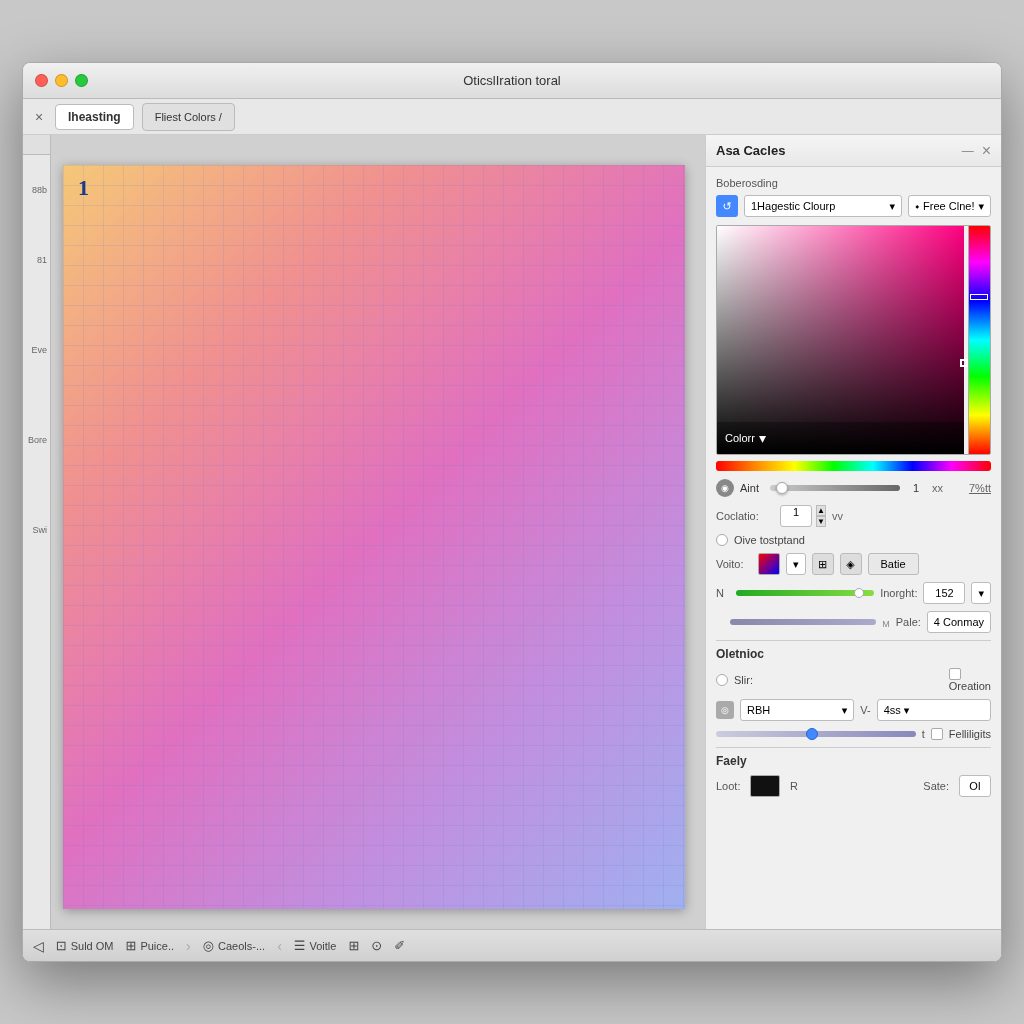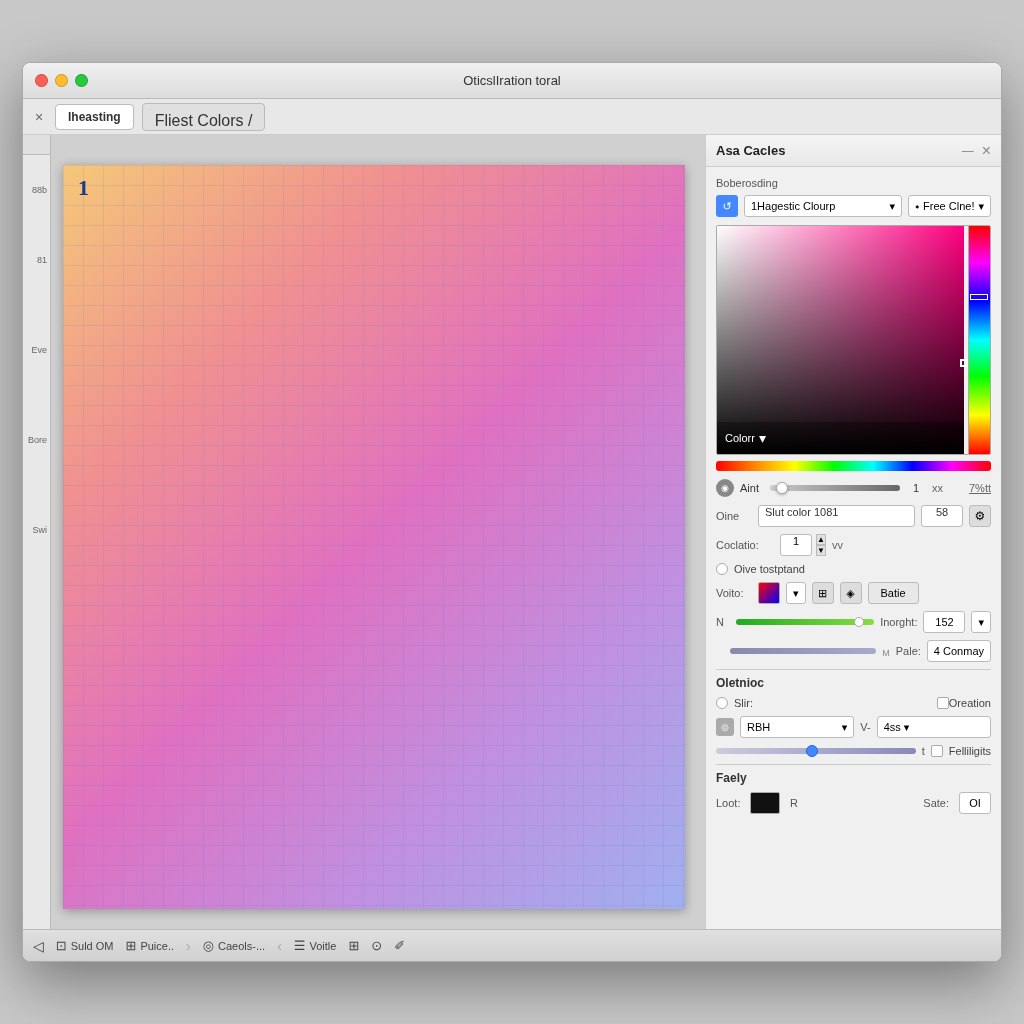--- a/index.html
+++ b/index.html
@@ -94,22 +94,22 @@
       background: #fff;
       font-weight: 600;
     }
     .toolbar-tab-2 {
       height: 28px;
       padding: 0 12px;
       background: #e0e0e0;
       border: 1px solid #bbb;
       border-radius: 4px;
       display: flex;
-      align-items: flex-end;
-      font-size: 16px;
+      align-items: center;
+      font-size: 11px;
       color: #333;
       cursor: pointer;
     }
 
     
     .main-area {
       flex: 1;
       display: flex;
       overflow: hidden;
     }
@@ -921,28 +921,20 @@
           <div class="alpha-icon">◉</div>
           <span class="alpha-label">Aint</span>
           <div class="slider-track">
             <div class="slider-thumb" style="left:5%"></div>
           </div>
           <span class="slider-value">1</span>
           <span class="slider-unit">xx</span>
           <span style="font-size:11px;color:#666;margin-left:20px;text-decoration:underline;">7%tt</span>
         </div>
 
-        <div class="input-row">
-          <span class="input-label">Oine</span>
-          <div class="text-input">
-            <span>Slut color 1081</span>
-          </div>
-          <div class="small-input">58</div>
-          <div class="gear-btn">⚙</div>
-        </div>
 
         <div class="stepper-row">
           <span class="stepper-label">Coclatio:</span>
           <div class="stepper">
             <div class="stepper-input">
               <span>1</span>
             </div>
             <div class="stepper-arrows">
               <div class="stepper-arrow">▲</div>
               <div class="stepper-arrow">▼</div>
@@ -987,21 +979,21 @@
           </div>
         </div>
 
         <div class="divider-line"></div>
 
         <div class="section-header">Oletnioc</div>
 
         <div class="slir-row">
           <div class="radio-circle"></div>
           <span style="font-size:11px;color:#444;">Slir:</span>
-          <div style="margin-left:auto;display:flex;align-items:flex-start;gap:0;">
+          <div style="margin-left:auto;display:flex;align-items:flex-start;gap:0;flex-direction:column;">
             <div class="checkbox-small"></div>
             <span style="font-size:11px;color:#444;">Oreation</span>
           </div>
         </div>
 
         <div class="input-row">
           <div class="picker-icon" style="background:#aaa;width:18px;height:18px;font-size:9px;">◎</div>
           <div class="rbh-dropdown">
             <span>RBH</span>
             <span>▾</span>

